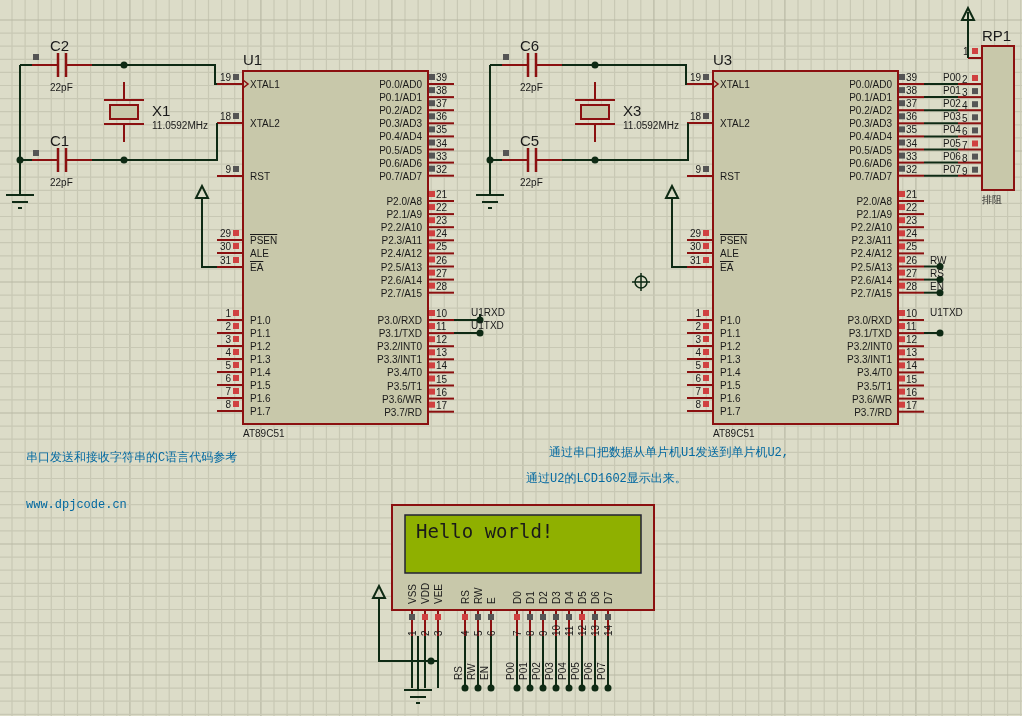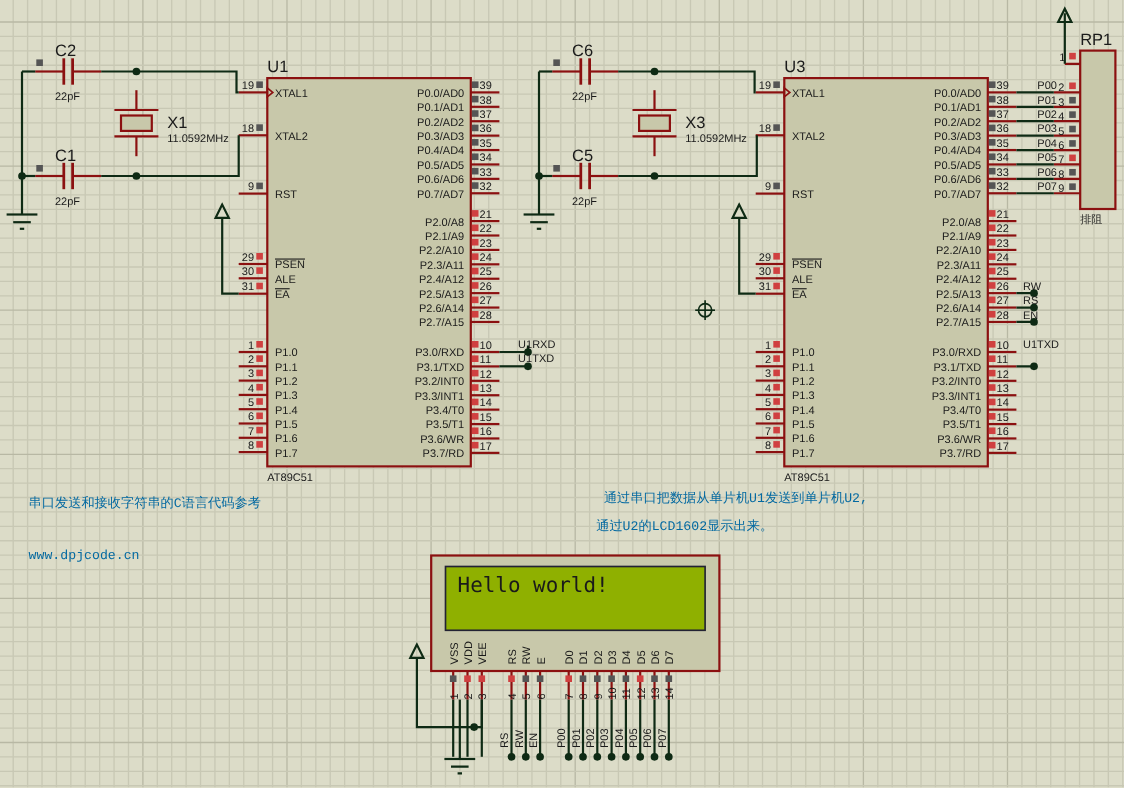--- a/index.html
+++ b/index.html
@@ -735,13 +735,13 @@
     <text x="579" y="680" font-size="10" class="t" text-anchor="start" fill="#1a1a1a" transform="rotate(-90 579 680)">P05</text>
     <circle cx="595" cy="688" r="3.5" fill="#0e2a14"></circle>
     <text x="592" y="680" font-size="10" class="t" text-anchor="start" fill="#1a1a1a" transform="rotate(-90 592 680)">P06</text>
     <circle cx="608" cy="688" r="3.5" fill="#0e2a14"></circle>
     <text x="605" y="680" font-size="10" class="t" text-anchor="start" fill="#1a1a1a" transform="rotate(-90 605 680)">P07</text>
   </svg>
 
 <div class="note" style="left:26px;top:446px;">串口发送和接收字符串的C语言代码参考</div>
 <div class="note" style="left:26px;top:493px;text-align:right;">www.dpjcode.cn</div>
 <div class="note" style="left:549px;top:441px;">通过串口把数据从单片机U1发送到单片机U2,</div>
-<div class="note" style="left:542px;top:467px;text-align:center;">通过U2的LCD1602显示出来。</div>
+<div class="note" style="left:526px;top:467px;text-align:center;">通过U2的LCD1602显示出来。</div>
 
 </body></html>

